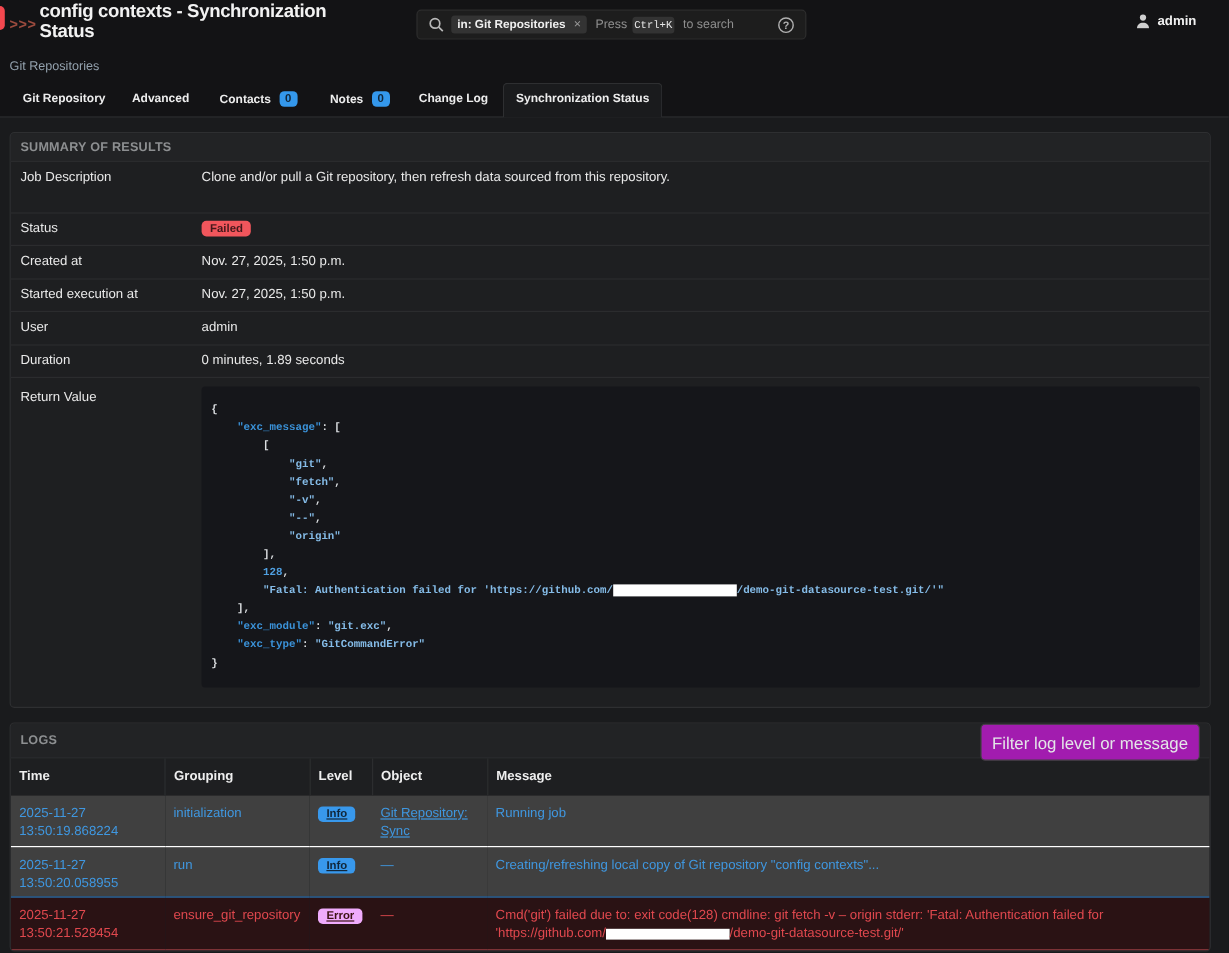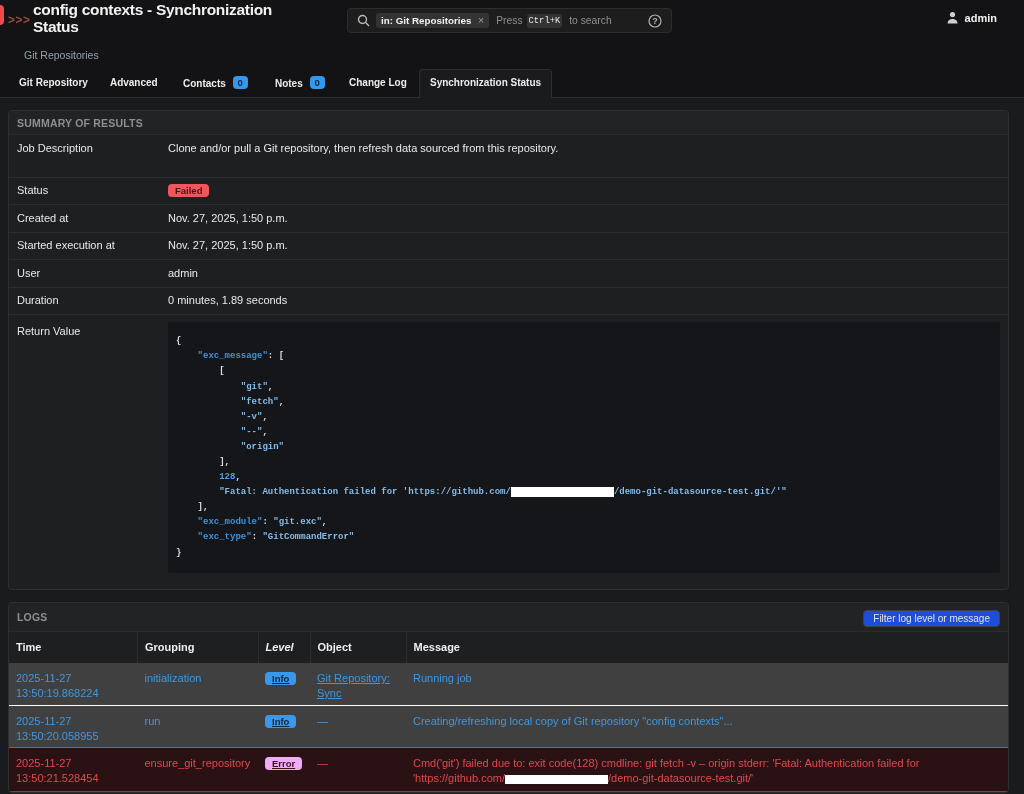--- a/index.html
+++ b/index.html
@@ -1,21 +1,21 @@
 <!DOCTYPE html>
 <html><head>
 <meta charset="utf-8">
 <style>
 * { margin:0; padding:0; box-sizing:border-box; }
 html,body { width:1024px; height:794px; overflow:hidden; background:#1a1b1d; font-family:"Liberation Sans",sans-serif; }
 .tophead { position:relative; height:98px; background:#131315; border-bottom:1px solid #2e2f31; }
 .redpill { position:absolute; left:0; top:5px; width:4px; height:20px; background:#f4484f; border-radius:0 4px 4px 0; }
 .chev { position:absolute; left:8px; top:12.5px; color:#9c4b3e; font-size:12px; font-weight:700; letter-spacing:0.5px; }
 .pagetitle { position:absolute; left:33px; top:2px; width:290px; color:#f2f2f2; font-size:15.5px; line-height:16.5px; font-weight:700; letter-spacing:-0.3px; }
-.crumb { position:absolute; left:24px; top:49px; color:#93a1ad; font-size:10.5px; }
+.crumb { position:absolute; left:8px; top:49px; color:#93a1ad; font-size:10.5px; }
 .searchbox { position:absolute; left:347px; top:8px; width:325px; height:25px; background:#1d1d1d; border:1px solid #2d2d2d; border-radius:4px; display:flex; align-items:center; }
 .searchbox svg.mag { margin-left:9px; }
 .chip { background:#333333; border-radius:3px; height:15.5px; line-height:15.5px; padding:0 5px; margin-left:6px; color:#f0f0f0; font-size:9.8px; font-weight:700; white-space:nowrap; }
 .chip .x { color:#9a9a9a; font-weight:400; margin-left:4px; font-size:10.5px; }
 .presstxt { color:#8f8f8f; font-size:10.3px; margin-left:7px; }
 .kbd { background:#333333; border-radius:3px; height:14px; line-height:14px; padding:0 2px; margin-left:4px; color:#e8e8e8; font-family:"Liberation Mono",monospace; font-size:8.8px; }
 .helpq { margin-left:auto; margin-right:9px; }
 .userbox { position:absolute; right:27px; top:11px; color:#f2f2f2; font-size:11px; font-weight:700; display:flex; align-items:center; }
 .userbox svg { margin-right:6px; }
 .tabs { position:absolute; left:8px; bottom:-1px; display:flex; }
@@ -30,28 +30,28 @@
 table.kv { width:100%; border-collapse:collapse; font-size:11px; color:#e9e9e9; }
 table.kv th { width:151px; text-align:left; font-weight:400; vertical-align:top; padding:5.75px 8px; line-height:15px; }
 table.kv td { vertical-align:top; padding:5.75px 8px; line-height:15px; }
 table.kv tr + tr th, table.kv tr + tr td { border-top:1px solid #2b2c2e; }
 .badge-failed { display:inline-block; background:#f1565c; color:#45181b; font-size:9.5px; font-weight:700; line-height:11px; padding:1px 7px; border-radius:4px; }
 pre.rv { background:#15161a; border-radius:3px; color:#dcdfe2; font-family:"Liberation Mono",monospace; font-size:9px; font-weight:700; line-height:15.1px; padding:12px 8px; margin:1.5px 0 10.5px 0; white-space:pre; }
 .jk { color:#3b93da; } 
 .js { color:#85bce8; } 
 .jn { color:#4f9fe0; } 
 .redact { display:inline-block; width:103px; height:10px; background:#ffffff; vertical-align:middle; }
-.btn-filter { margin-left:auto; margin-top:4px; background:#1d4ed8; border:1px solid #414141; border-radius:4px; color:#e4e6e8; font-size:10px; padding:2px 9px; height:17px; line-height:12px; font-family:"Liberation Sans",sans-serif; }
+.btn-filter { margin-left:auto; margin-top:4px; background:#a21caf; border:1px solid #414141; border-radius:4px; color:#e4e6e8; font-size:14px; padding:2px 9px; height:31px; line-height:12px; font-family:"Liberation Sans",sans-serif; }
 table.logs { width:100%; border-collapse:collapse; font-size:11px; }
 table.logs th { text-align:left; color:#efefef; font-weight:700; padding:8px 7px; line-height:15px; }
 table.logs th + th { border-left:1px solid #2c2d2f; }
 table.logs td { vertical-align:top; padding:8px 7px 2px 7px; line-height:15.5px; }
 table.logs .c-time { width:128.5px; }
 table.logs .c-grp { width:120.5px; }
-table.logs .c-lvl { width:52px;font-style:italic; }
+table.logs .c-lvl { width:52px; }
 table.logs .c-obj { width:96px; }
 tr.r-info { background:#404040; }
 tr.r-info td { color:#3f97e0; border-top:1px solid #ffffff; }
 tr.r-err { background:#2a1214; }
 tr.r-err td { color:#e0484e; border-top:1px solid #2d79b8; border-bottom:1.5px solid #93383d; padding-bottom:4px; }
 table.logs tr:nth-child(2) td { border-top:none; padding-bottom:3px; }
 a.bluelink { color:#3f97e0; text-decoration:underline; }
 .lvlbadge { display:inline-block; font-size:9.5px; font-weight:700; line-height:11px; padding:1px 7px; border-radius:4px;text-decoration:underline; }
 .lvl-info { background:#3898ec; color:#10263a; }
 .lvl-err { background:#f0abfc; color:#3d1214; }

